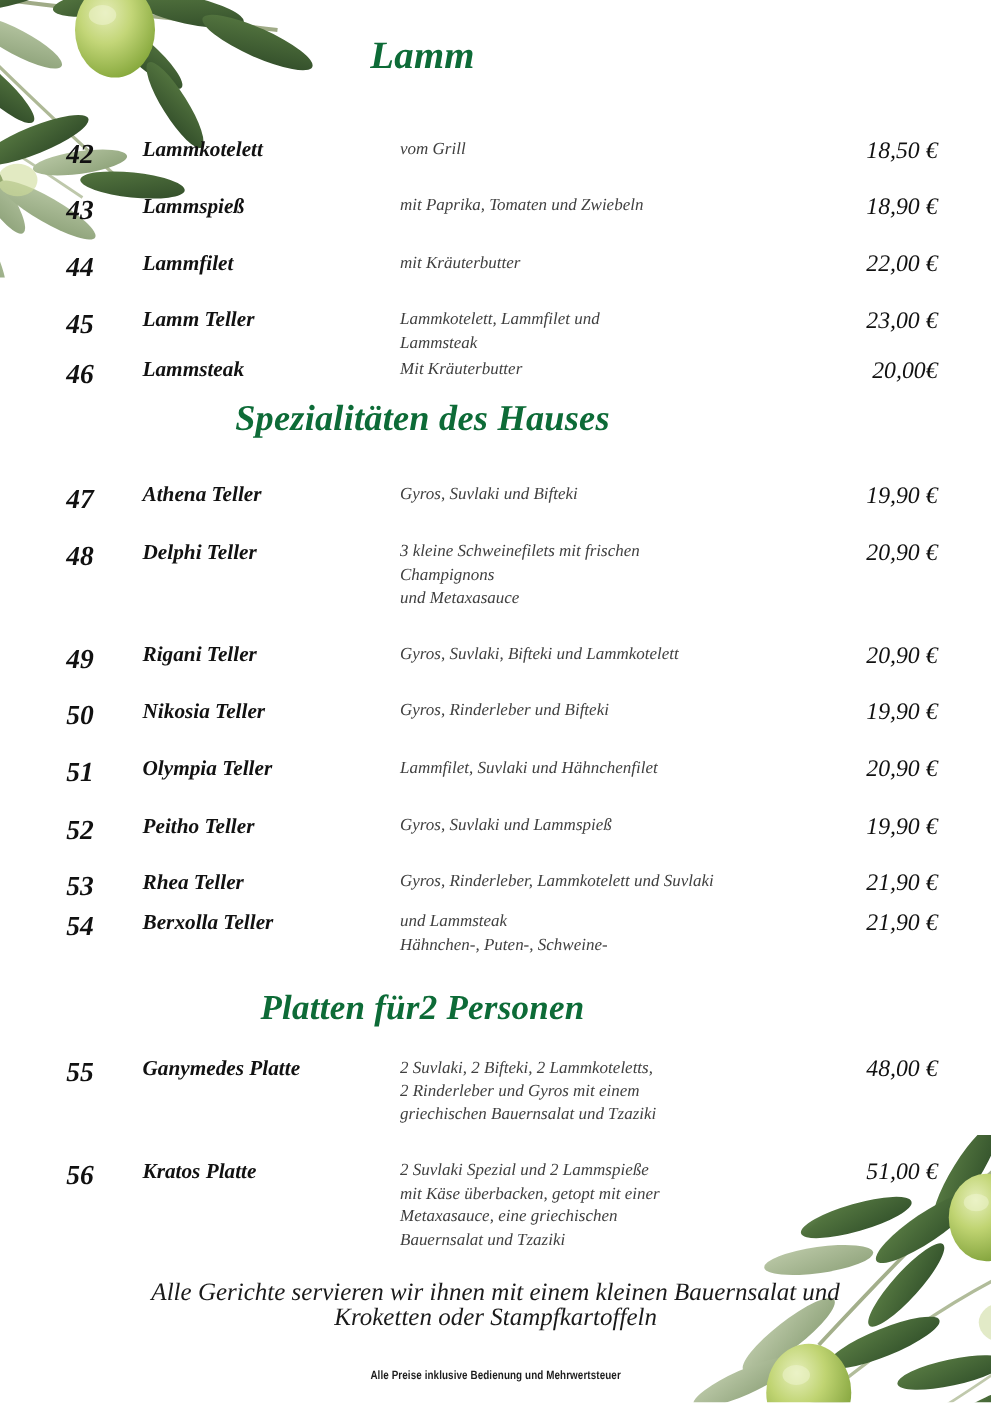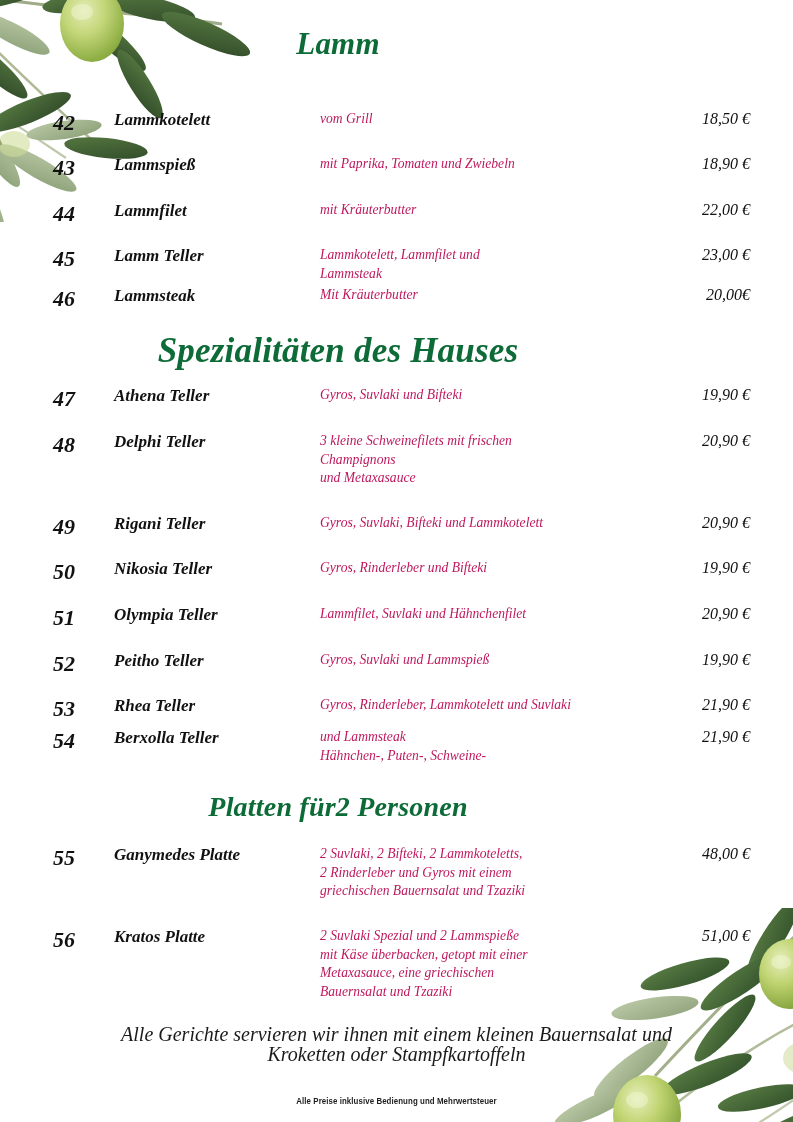--- a/index.html
+++ b/index.html
@@ -19,45 +19,45 @@
 
   
   .sec-head{
     position:absolute;left:0;width:676px;text-align:center;
     color:#0d6b37;
     font-family:"Liberation Serif", serif;
     font-weight:bold;font-style:italic;
     letter-spacing:.2px;
   }
   .sec-lamm{top:26px;font-size:31px;}
-  .sec-spez{top:331px;font-size:35px;}
+  .sec-spez{top:319px;font-size:29px;}
   .sec-plat{top:791px;font-size:28px;text-align:center;}
 
   
   .row{position:absolute;left:0;width:793px;height:0;}
   .num{
     position:absolute;left:53px;top:0;
     font-size:22px;font-weight:bold;font-style:italic;color:#111;
     font-family:"Liberation Serif", serif;white-space:nowrap;
   }
   .name{
     position:absolute;left:114px;top:0;
     font-size:17px;font-weight:bold;font-style:italic;color:#111;
     font-family:"Liberation Serif", serif;white-space:nowrap;
   }
   .desc{
     position:absolute;left:320px;top:0;width:360px;
-    font-size:13.6px;font-style:italic;color:#be185d;
+    font-size:13.6px;font-style:italic;color:#404040;
     font-family:"Liberation Serif", serif;line-height:18.5px;
   }
   .desc .ln{display:block;white-space:nowrap;}
   .price{
     position:absolute;left:540px;width:210px;top:0;
     text-align:right;
-    font-size:16px;font-style:italic;color:#111;
+    font-size:19px;font-style:italic;color:#111;
     font-family:"Liberation Serif", serif;white-space:nowrap;
   }
 
   
   .foot-note{
     position:absolute;left:0;width:793px;top:1024px;text-align:center;
     font-size:20px;font-style:italic;color:#1a1a1a;
     font-family:"Liberation Serif", serif;line-height:20px;
   }
   .foot-note .ln{display:block;}

